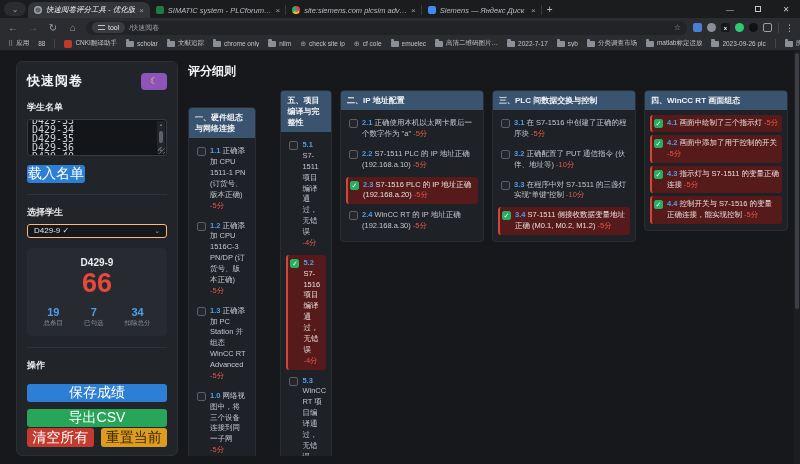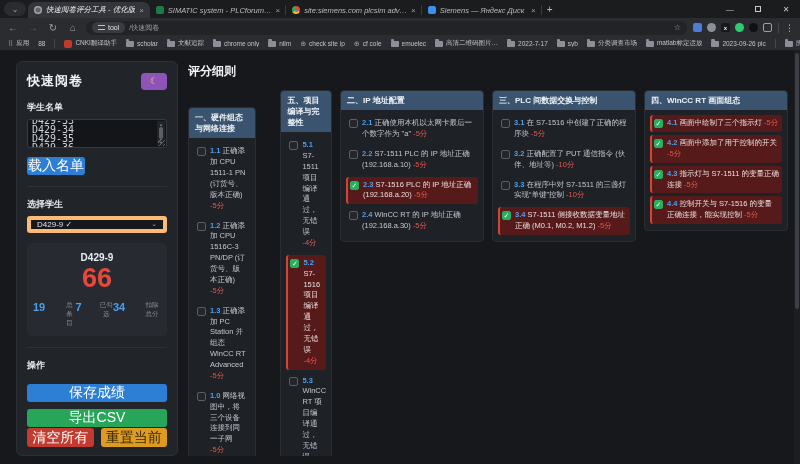--- a/index.html
+++ b/index.html
@@ -78,28 +78,28 @@
   .ta-lines { font-family:"DejaVu Sans Mono", monospace; font-size:10px; line-height:9px; color:#ccd1d8;
     padding:0 4px; transform:translateY(-4px); }
   .ta-scroll { position:absolute; right:1px; top:1px; bottom:1px; width:8px; background:#222428; display:flex;
     flex-direction:column; align-items:center; justify-content:space-between; font-size:4px; color:#7a7f87; padding:1px 0; }
   .ta-thumb { width:4px; height:12px; background:#5b6069; border-radius:2px; }
   .ta-grip { position:absolute; right:1px; bottom:1px; width:7px; height:7px;
     background:repeating-linear-gradient(135deg, transparent 0 2px, #5b6069 2px 3px); }
   .btn { border-radius:3px; color:#fff; font-size:14px; display:flex; align-items:center; justify-content:center; }
   .btn-load { background:#2d7fd6; width:58px; height:18px; margin-top:9px; }
   .sb-div { border-top:1px solid #2e3238; margin:11px 0 0; }
-  .select { height:18px; background:#17181c; border:4px solid #fdba74; border-radius:3px; display:flex;
+  .select { height:18px; background:#17181c; border:1px solid #fdba74; border-radius:3px; display:flex;
     align-items:center; justify-content:space-between; padding:0 6px; font-size:8px; color:#dde1e6; }
   .select .caret { color:#9aa0a6; font-size:7px; }
   .score-card { background:#272b31; border-radius:5px; padding:9px 6px 8px; margin-top:10px; text-align:center; }
   .sc-name { font-size:10px; font-weight:bold; color:#e8ecf1; }
   .sc-score { font-size:27px; font-weight:bold; color:#e8483a; line-height:1.15; }
   .sc-stats { display:flex; justify-content:space-around; margin-top:7px; }
-  .stat { display:flex; flex-direction:row; gap:18px; }
+  .stat { display:flex; flex-direction:column; gap:1px; }
   .stat-v { font-size:11px; font-weight:bold; color:#4d9fec; }
   .stat-l { font-size:6.5px; color:#8a9099; }
   .btn-full { width:100%; height:19px; margin-top:7px; }
   .btn-save { background:#2d7fd6; }
   .btn-export { background:#27a659; }
   .btn-row { display:flex; gap:7px; margin-top:1px; }
   .btn-half { flex:1; height:19px; }
   .btn-clear { background:#c23b2e; }
   .btn-reset { background:#dd9c20; color:#3b2800; }
   .sb-fill { flex:1; }

